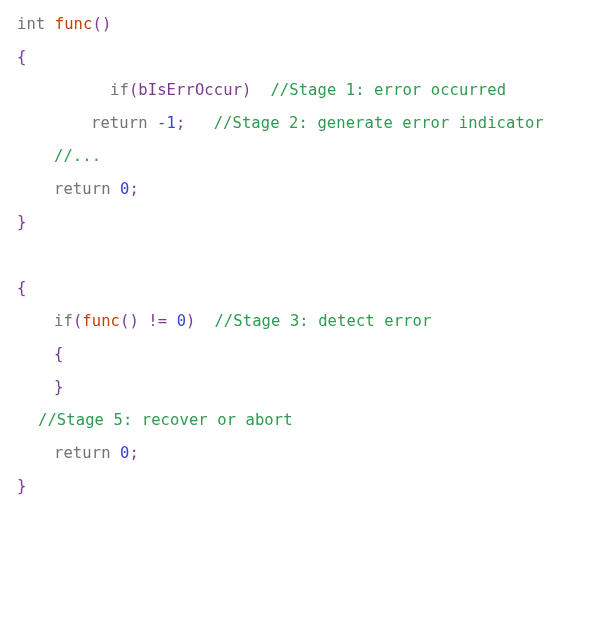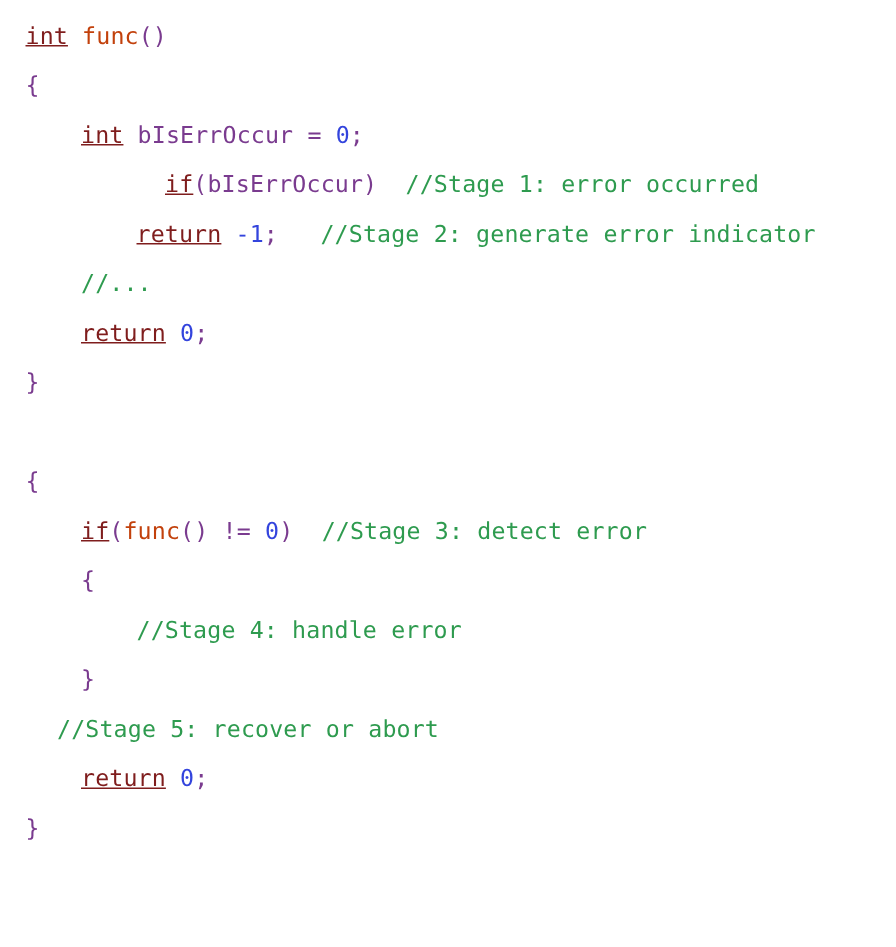--- a/index.html
+++ b/index.html
@@ -27,21 +27,21 @@
     height: 33px;
     line-height: 33px;
     font-size: 15.5px;
     letter-spacing: 0.1px;
     white-space: pre;
     padding-left: 17px;
     box-sizing: border-box;
   }
 
   
-  .t-kw       { color: #7f1d1d; text-decoration: underline; }   
+  .t-kw       { color: #737373; }   
   .t-fn       { color: #c2410c; }   
   .t-id       { color: #7a3b8f; }   
   .t-punc     { color: #7a3b8f; }   
   .t-num      { color: #3344dd; }   
   .t-cmt      { color: #2e9b4f; }   
   .t-plain    { color: #333333; }
 
   #watermark {
     position: absolute;
     right: 14px;
@@ -56,21 +56,20 @@
 </style>
 </head>
 <body>
 
 <div id="code-block">
 
   <div class="code-line" style="padding-left:17px;"><span class="t-kw">int</span><span class="t-plain"> </span><span class="t-fn">func</span><span class="t-punc">()</span></div>
 
   <div class="code-line" style="padding-left:17px;"><span class="t-punc">{</span></div>
 
-  <div class="code-line" style="padding-left:54px;"><span class="t-kw">int</span><span class="t-plain"> </span><span class="t-id">bIsErrOccur</span><span class="t-plain"> </span><span class="t-punc">=</span><span class="t-plain"> </span><span class="t-num">0</span><span class="t-punc">;</span></div>
 
 
   <div class="code-line" style="padding-left:74px;margin-left:36px;"><span class="t-kw">if</span><span class="t-punc">(</span><span class="t-id">bIsErrOccur</span><span class="t-punc">)</span><span class="t-plain">  </span><span class="t-cmt">//Stage 1: error occurred</span></div>
 
   <div class="code-line" style="padding-left:91px;"><span class="t-kw">return</span><span class="t-plain"> </span><span class="t-num">-1</span><span class="t-punc">;</span><span class="t-plain">   </span><span class="t-cmt">//Stage 2: generate error indicator</span></div>
 
   <div class="code-line" style="padding-left:54px;"><span class="t-cmt">//...</span></div>
 
   <div class="code-line" style="padding-left:54px;"><span class="t-kw">return</span><span class="t-plain"> </span><span class="t-num">0</span><span class="t-punc">;</span></div>
 
@@ -78,21 +77,20 @@
 
   <div class="code-line" style="padding-left:17px;">&nbsp;</div>
 
 
   <div class="code-line" style="padding-left:17px;"><span class="t-punc">{</span></div>
 
   <div class="code-line" style="padding-left:54px;"><span class="t-kw">if</span><span class="t-punc">(</span><span class="t-fn">func</span><span class="t-punc">()</span><span class="t-plain"> </span><span class="t-punc">!=</span><span class="t-plain"> </span><span class="t-num">0</span><span class="t-punc">)</span><span class="t-plain">  </span><span class="t-cmt">//Stage 3: detect error</span></div>
 
   <div class="code-line" style="padding-left:54px;"><span class="t-punc">{</span></div>
 
-  <div class="code-line" style="padding-left:91px;"><span class="t-cmt">//Stage 4: handle error</span></div>
 
   <div class="code-line" style="padding-left:54px;"><span class="t-punc">}</span></div>
 
   <div class="code-line" style="padding-left:38px;"><span class="t-cmt">//Stage 5: recover or abort</span></div>
 
   <div class="code-line" style="padding-left:54px;"><span class="t-kw">return</span><span class="t-plain"> </span><span class="t-num">0</span><span class="t-punc">;</span></div>
 
   <div class="code-line" style="padding-left:17px;"><span class="t-punc">}</span></div>
 
 </div>

